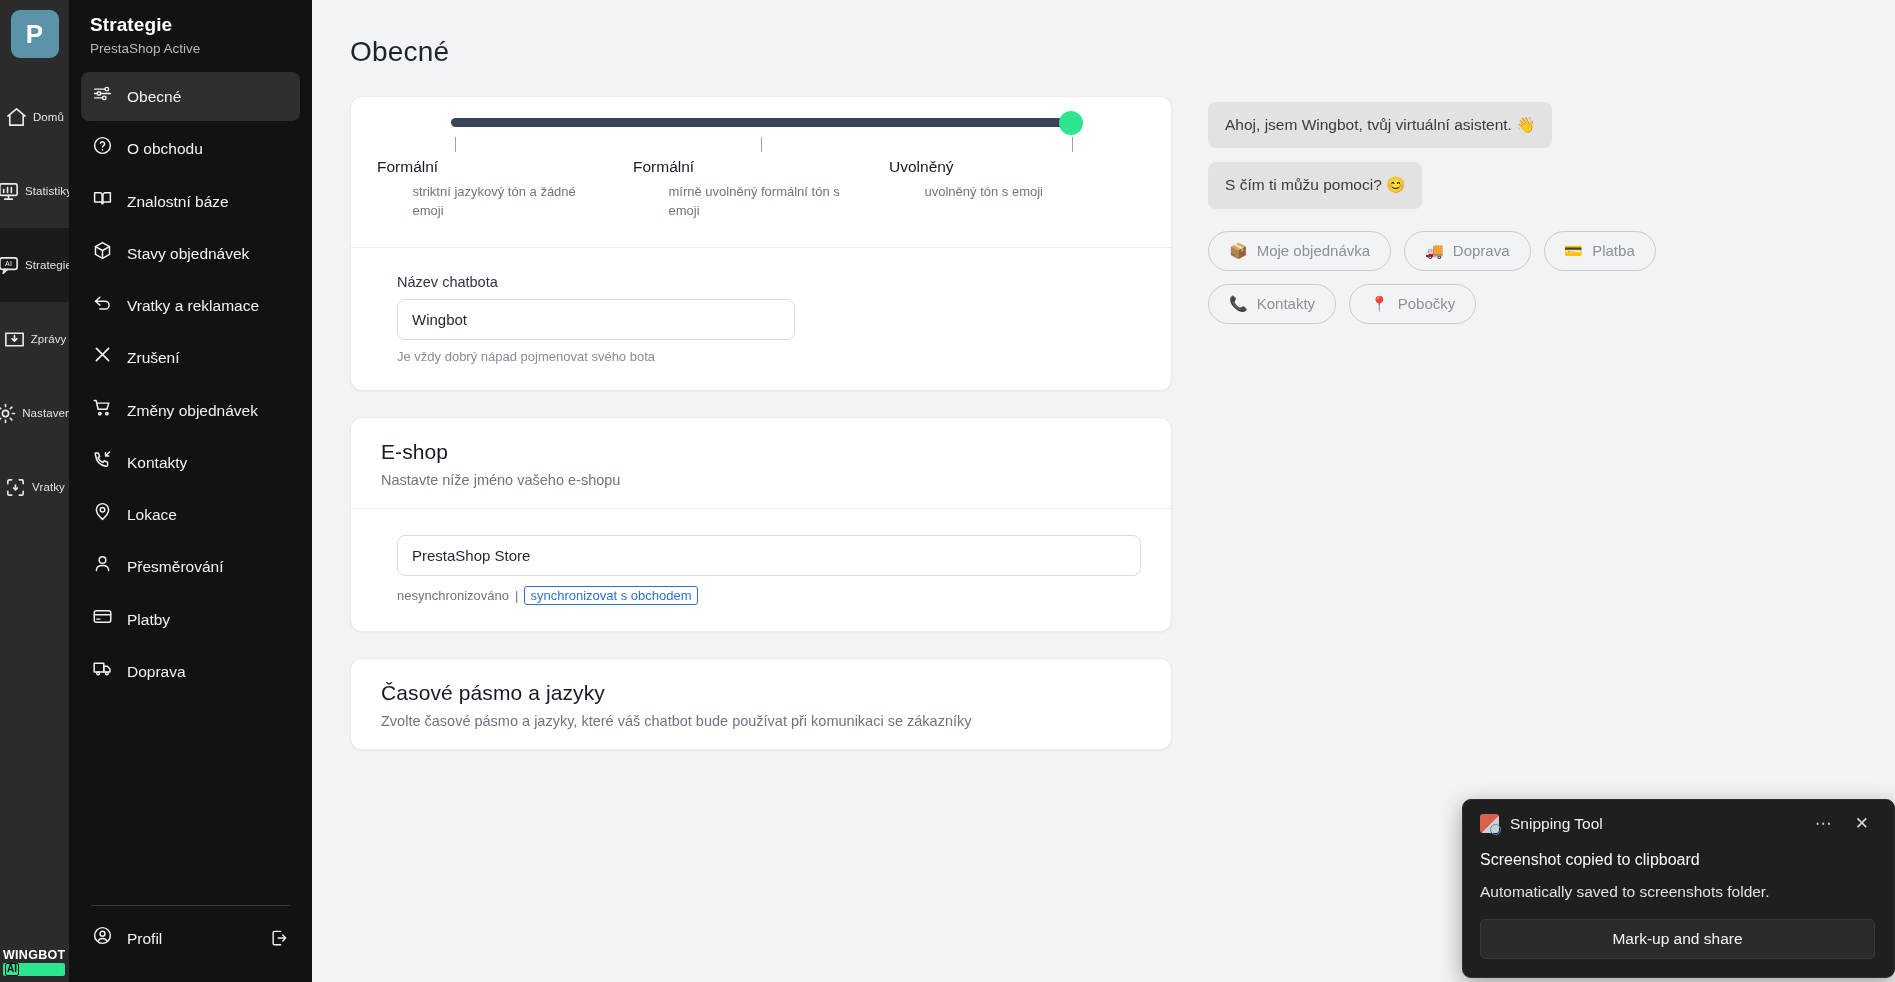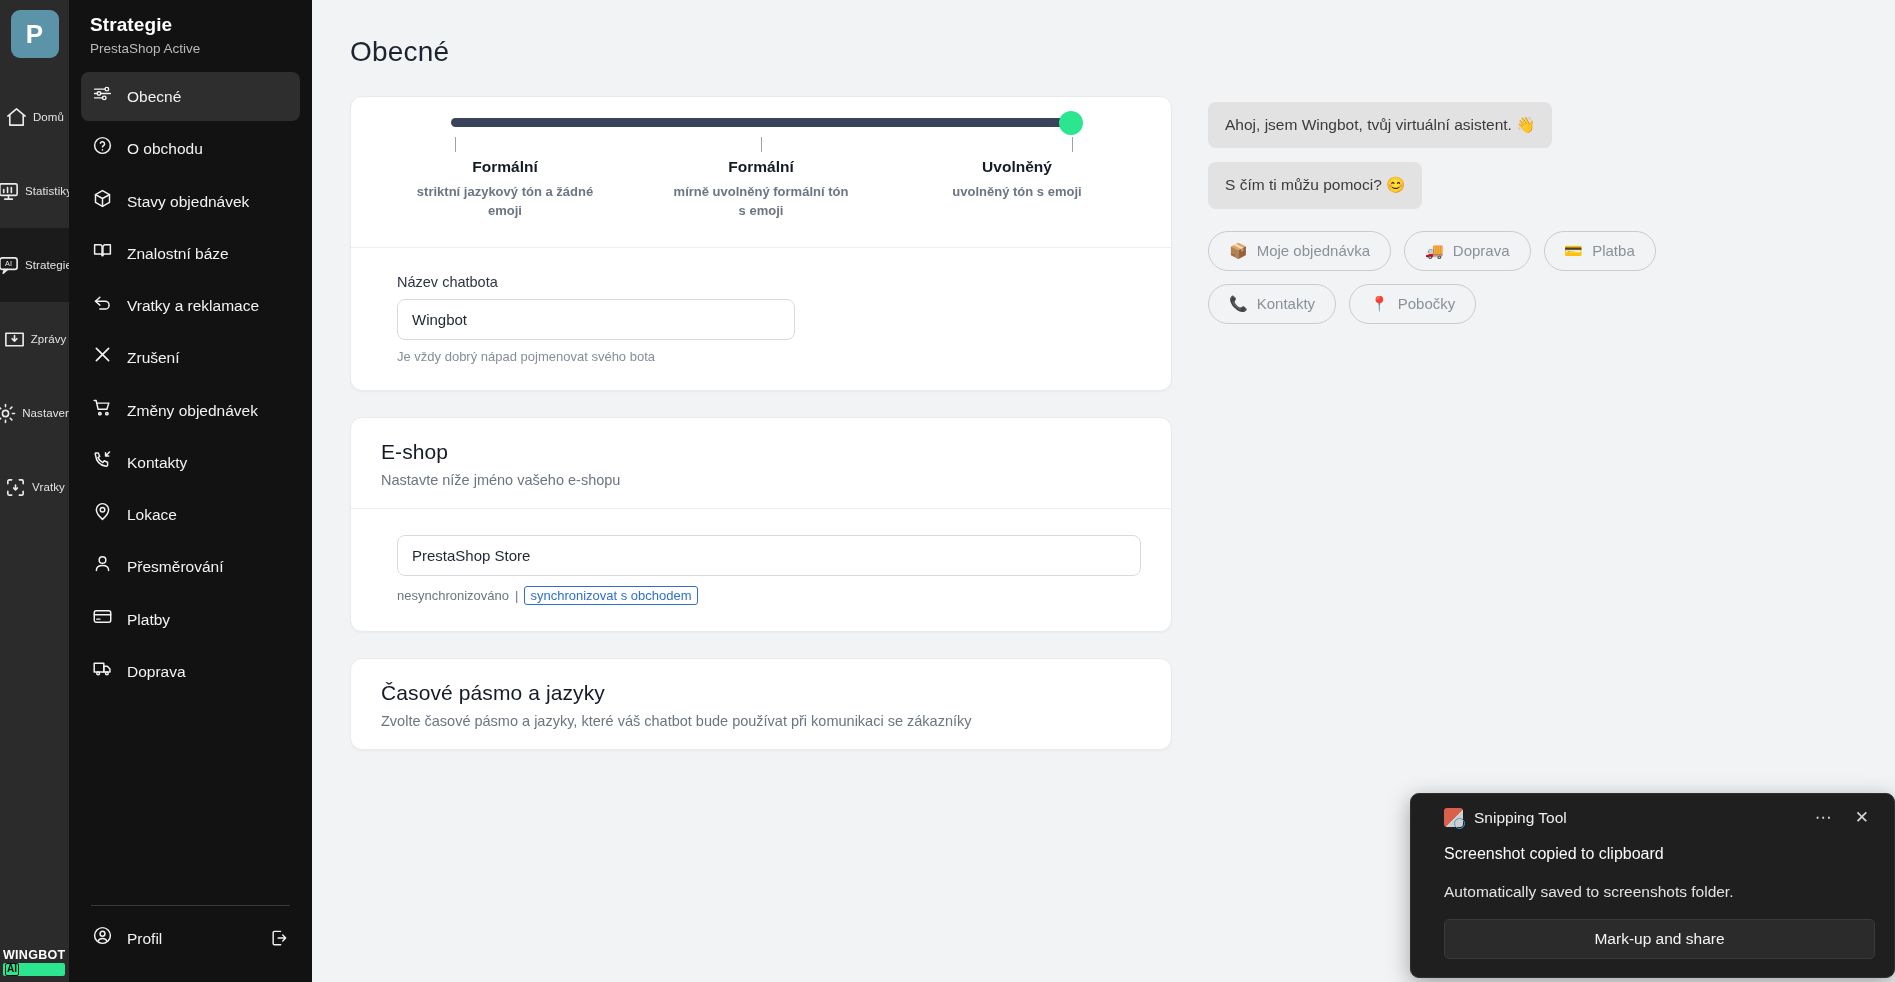--- a/index.html
+++ b/index.html
@@ -110,21 +110,21 @@
     background: #2ce68f; cursor: pointer;
   }
   .slider-ticks { position: relative; height: 16px; }
   .slider-ticks span {
     position: absolute; top: 0; width: 1px; height: 15px; background: #9aa2ad;
   }
   .slider-ticks span.t1 { left: 78px; }
   .slider-ticks span.t2 { left: 50%; }
   .slider-ticks span.t3 { right: 72px; }
   .slider-labels { display: flex; margin-top: 5px; }
-  .slider-labels .opt { flex: 1; text-align: center; font-weight: bold; }
+  .slider-labels .opt { flex: 1; text-align: left; }
   .opt-name { font-size: 15.5px; color: #151b26; }
   .opt-desc { font-size: 13px; color: #6c7581; margin-top: 7px; line-height: 1.45; max-width: 185px; margin-left: auto; margin-right: auto; }
 
   .field-label { font-size: 14.5px; color: #2c3442; margin-bottom: 9px; }
   .text-input {
     width: 100%; height: 41px; border: 1px solid #d7dbe0; border-radius: 8px;
     background: #fff; padding: 0 14px; font-size: 15px; color: #1f2733;
     font-family: "Liberation Sans", sans-serif; outline: none;
   }
   .text-input.narrow { width: 398px; }
@@ -146,29 +146,29 @@
   .chip {
     border: 1px solid #c9ccd1; border-radius: 22px; background: transparent;
     padding: 10px 20px; font-size: 15px; color: #8a9199;
     display: flex; align-items: center; gap: 9px; cursor: pointer;
     font-family: "Liberation Sans", sans-serif;
   }
 
   
   .toast {
     position: absolute; right: 0px; bottom: 4px;
-    width: 485px; background: #1f1f1f; border: 1px solid #2f2f2f;
-    border-radius: 9px; padding: 14px 19px 18px 33px; color: #eaeaea;
+    width: 433px; background: #1f1f1f; border: 1px solid #2f2f2f;
+    border-radius: 9px; padding: 14px 19px 18px 17px; color: #eaeaea;
     box-shadow: 0 6px 22px rgba(0,0,0,.35);
   }
   .toast-head { display: flex; align-items: center; gap: 11px; }
   .toast-app { font-size: 15.5px; color: #f0f0f0; flex: 1; }
   .toast-dots, .toast-close { color: #d4d4d4; cursor: pointer; font-size: 17px; line-height: 1; padding: 0 6px; }
   .toast-title { font-size: 16px; color: #fafafa; margin-top: 18px; }
-  .toast-sub { font-size: 15.5px; color: #e2e2e2; margin-top: 20px; }
+  .toast-sub { font-size: 15.5px; color: #e2e2e2; margin-top: 14px; }
   .toast-btn {
     margin-top: 18px; width: 100%; height: 40px;
     background: #2b2b2b; border: 1px solid #3a3a3a; border-radius: 5px;
     color: #f5f5f5; font-size: 15.5px; cursor: pointer;
     font-family: "Liberation Sans", sans-serif;
   }
   .snip-icon {
     width: 19px; height: 19px; border-radius: 3px;
     background: linear-gradient(135deg,#d9604a 0 55%,#cfcfcf 55% 100%);
     position: relative;
@@ -290,35 +290,35 @@
               <path d="M9.6 9.3a2.5 2.5 0 0 1 4.8.9c0 1.7-2.4 2-2.4 3.4"></path>
               <circle cx="12" cy="17" r=".9" fill="#f2f2f2" stroke="none"></circle>
             </svg>
         </span>
         <span class="nav-label">O obchodu</span>
       </div>
 
       <div class="nav-item">
         <span>
           <svg width="21" height="21" viewBox="0 0 24 24" fill="none" stroke="#f2f2f2" stroke-width="1.7" stroke-linecap="round" stroke-linejoin="round">
+              <path d="M3 5.5h6a2.5 2.5 0 0 1 2.5 2.5v10A2 2 0 0 0 9.5 16H3z"></path>
+              <path d="M21 5.5h-6a2.5 2.5 0 0 0-2.5 2.5v10A2 2 0 0 1 14.5 16H21z"></path>
+            </svg>
+        </span>
+        <span class="nav-label">Znalostní báze</span>
+      </div>
+
+      <div class="nav-item">
+        <span>
+          <svg width="21" height="21" viewBox="0 0 24 24" fill="none" stroke="#f2f2f2" stroke-width="1.7" stroke-linecap="round" stroke-linejoin="round">
               <path d="M12 3 20 7.5v9L12 21 4 16.5v-9z"></path>
               <path d="M4 7.5 12 12l8-4.5M12 12v9"></path>
             </svg>
         </span>
         <span class="nav-label">Stavy objednávek</span>
-      </div>
-
-      <div class="nav-item">
-        <span>
-          <svg width="21" height="21" viewBox="0 0 24 24" fill="none" stroke="#f2f2f2" stroke-width="1.7" stroke-linecap="round" stroke-linejoin="round">
-              <path d="M3 5.5h6a2.5 2.5 0 0 1 2.5 2.5v10A2 2 0 0 0 9.5 16H3z"></path>
-              <path d="M21 5.5h-6a2.5 2.5 0 0 0-2.5 2.5v10A2 2 0 0 1 14.5 16H21z"></path>
-            </svg>
-        </span>
-        <span class="nav-label">Znalostní báze</span>
       </div>
 
       <div class="nav-item">
         <span>
           <svg width="21" height="21" viewBox="0 0 24 24" fill="none" stroke="#f2f2f2" stroke-width="1.7" stroke-linecap="round" stroke-linejoin="round">
               <path d="M9 6 4 10.5 9 15"></path>
               <path d="M4 10.5h11a4.5 4.5 0 0 1 0 9H9"></path>
             </svg>
         </span>
         <span class="nav-label">Vratky a reklamace</span>

